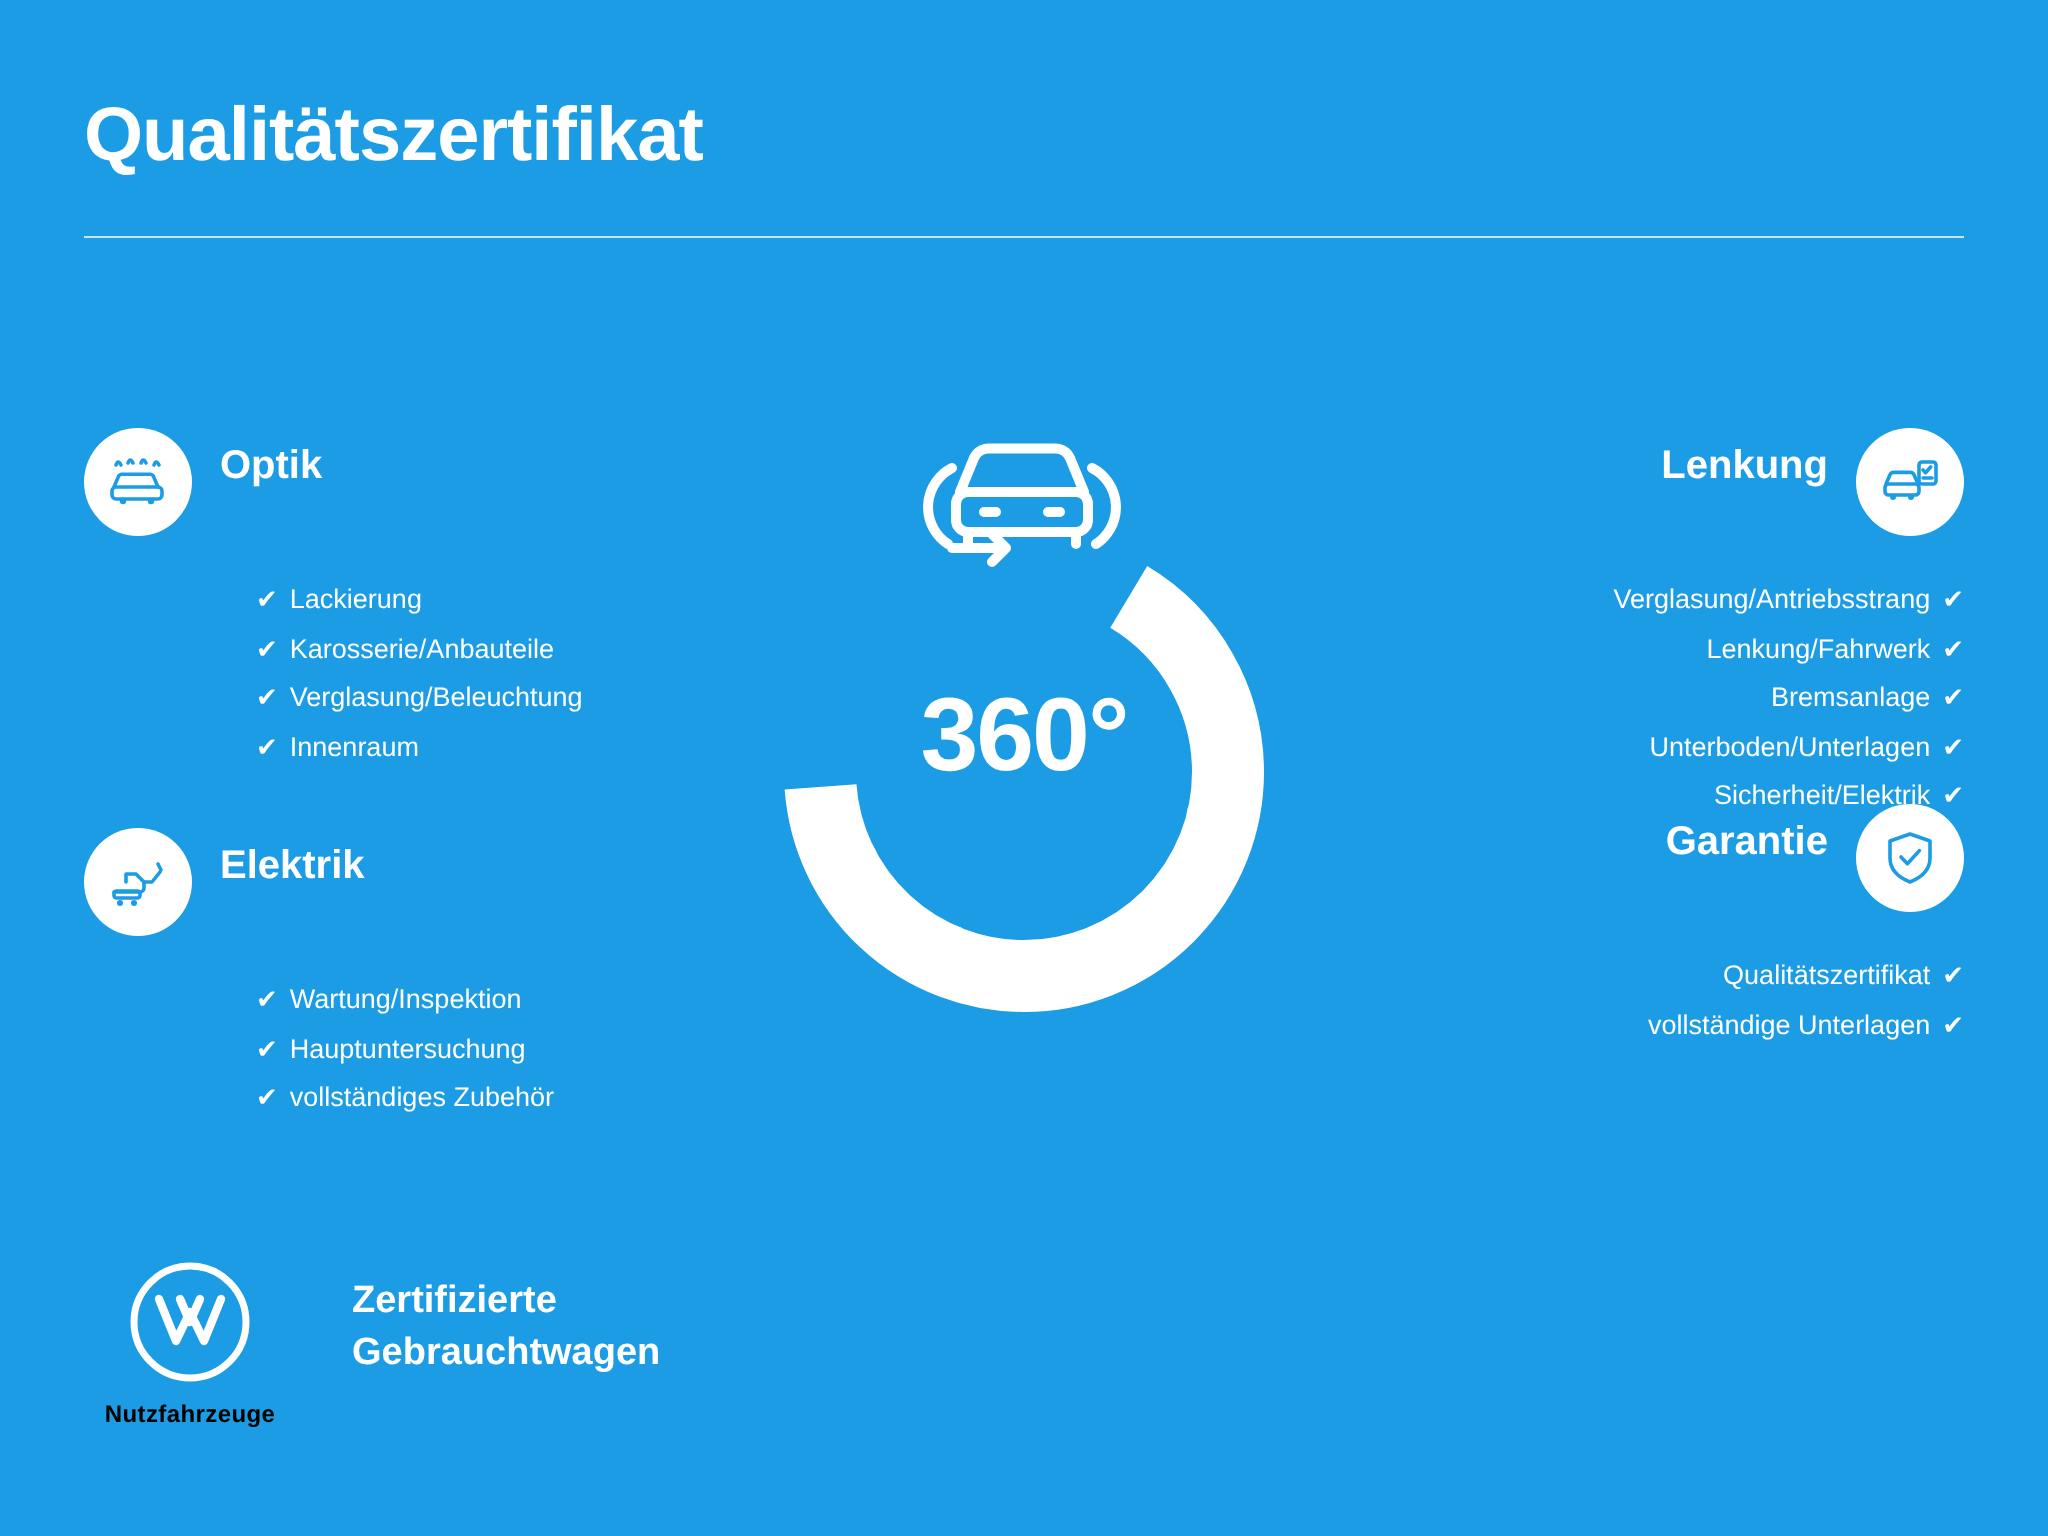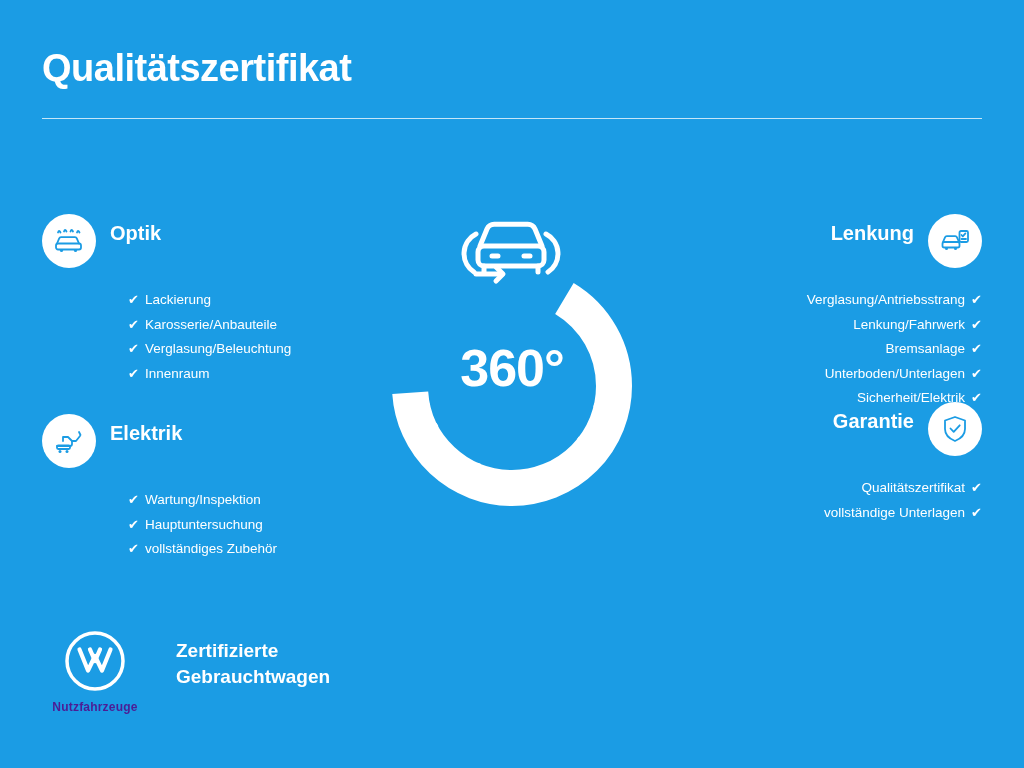--- a/index.html
+++ b/index.html
@@ -151,21 +151,21 @@
   }
   .logo-circle {
     width: 62px;
     height: 62px;
     margin: 0 auto;
   }
   .logo-sub {
     margin-top: 8px;
     font-size: 12px;
     font-weight: bold;
-    color: #4c1d95;
+    color: #000000;
     letter-spacing: 0.2px;
   }
   .footer-text {
     padding-top: 8px;
     font-size: 19px;
     font-weight: bold;
     line-height: 1.35;
     color: #ffffff;
   }
 </style>

